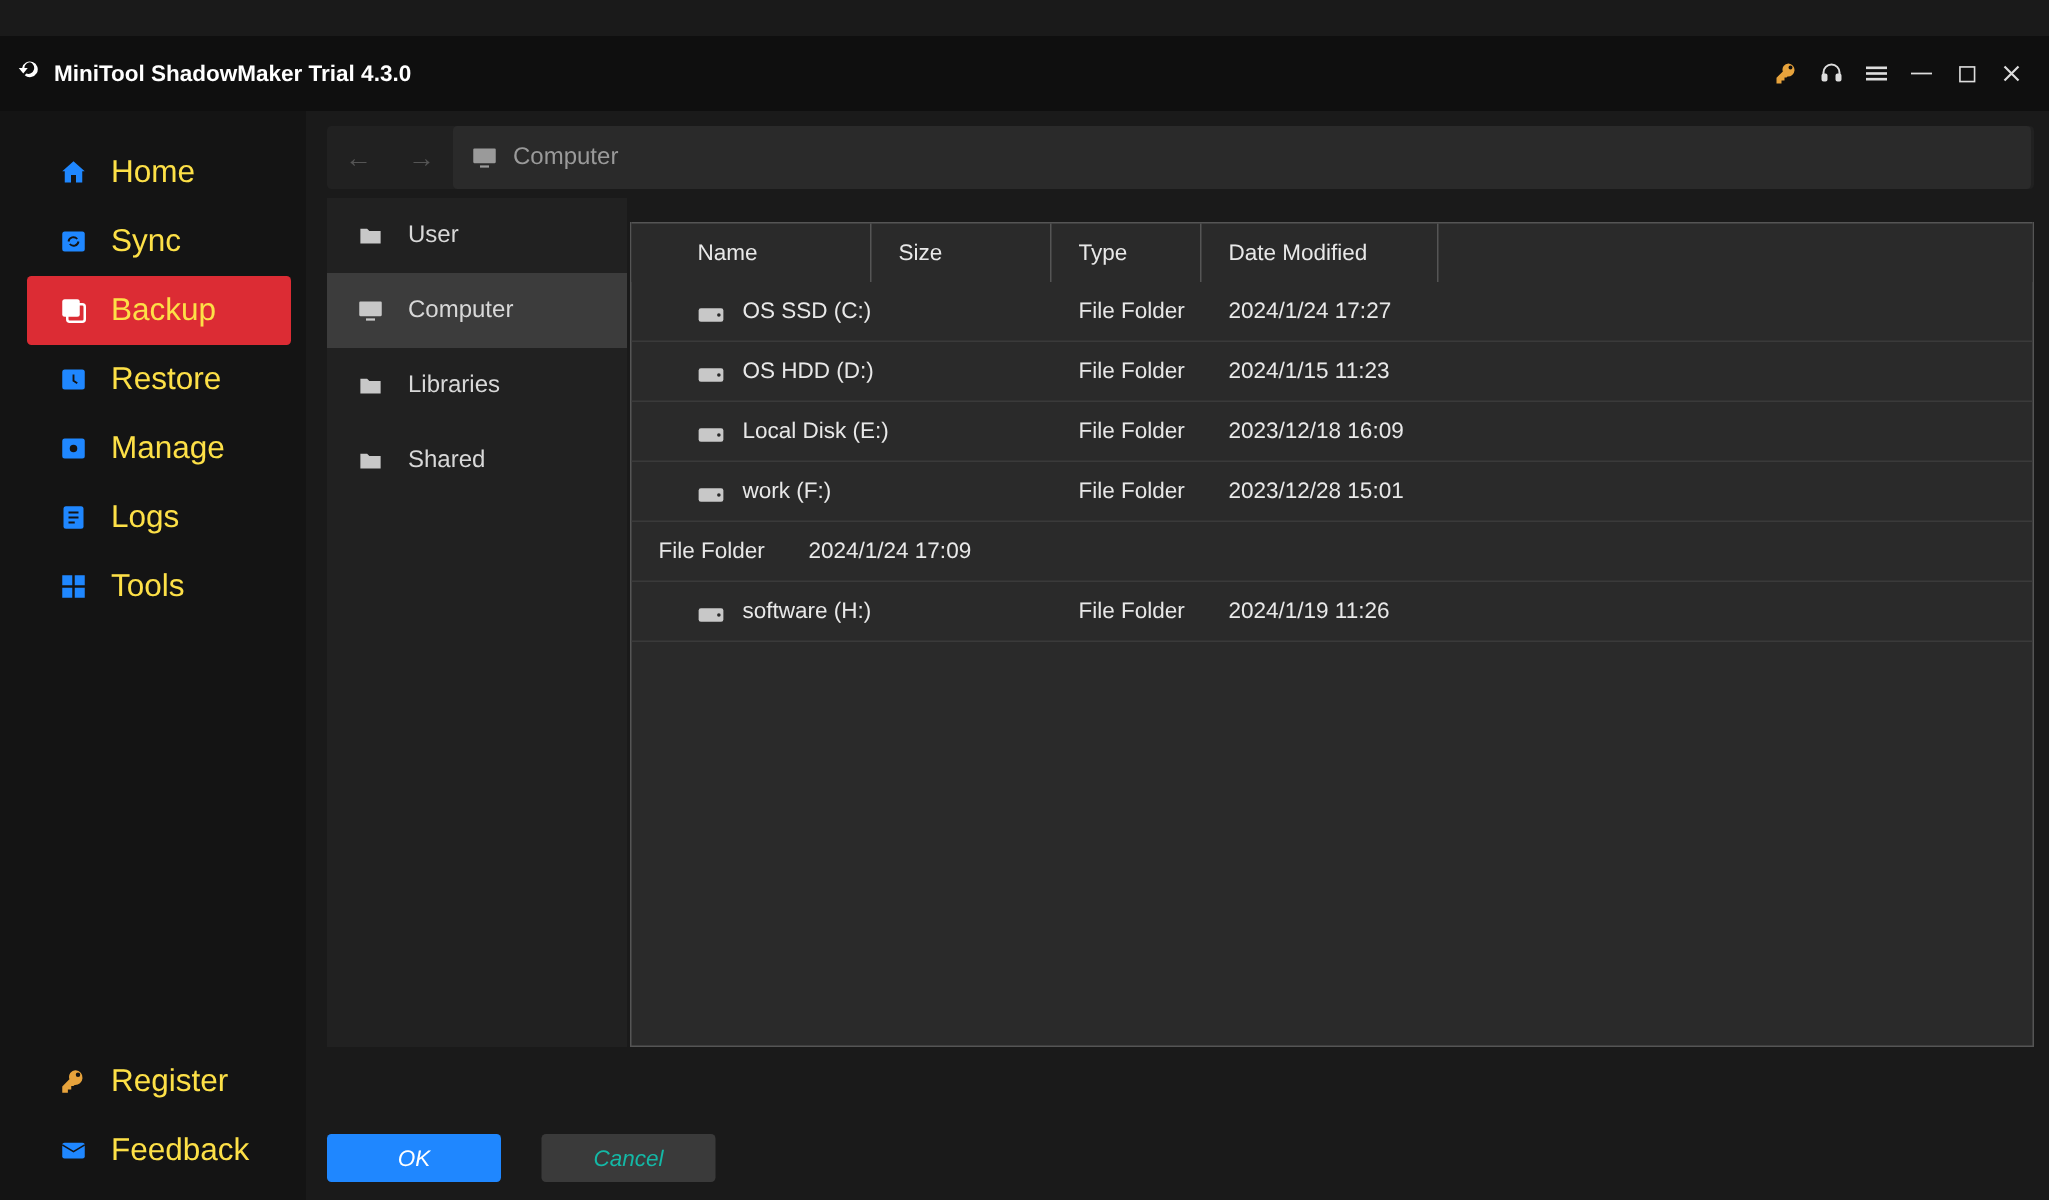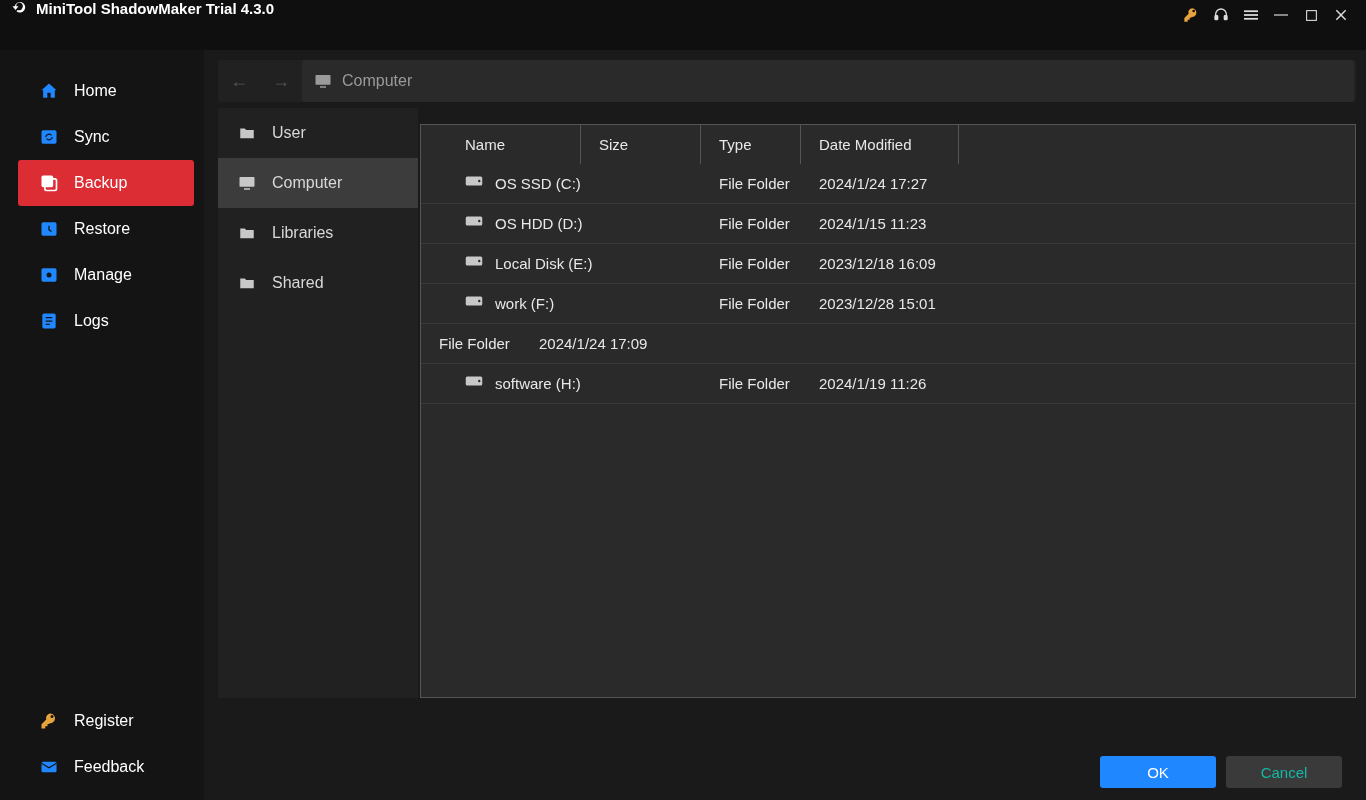--- a/index.html
+++ b/index.html
@@ -1,33 +1,33 @@
 <!DOCTYPE html>
 <html><head>
 <meta charset="utf-8">
 <style>
   * { box-sizing:border-box; margin:0; padding:0; font-family:"Segoe UI",Arial,sans-serif; }
   html,body { width:1366px; height:800px; background:#0f0f0f; color:#fff; overflow:hidden; }
   .app { width:1366px; height:800px; display:flex; flex-direction:column; background:#1a1a1a; }
 
   
-  .titlebar { height:50px; background:#0f0f0f; display:flex; align-items:flex-start; padding:0 10px; font-size:15px; font-weight:600; }
+  .titlebar { height:50px; background:#0f0f0f; display:flex; align-items:center; padding:0 10px; font-size:15px; font-weight:600;margin-top:24px; }
   .titlebar .logo { width:20px; height:20px; margin-right:6px; display:flex; align-items:center; justify-content:center; }
   .titlebar .spacer { flex:1; }
   .titlebar .tbtn { width:30px; height:30px; display:flex; align-items:center; justify-content:center; cursor:pointer; color:#ddd; }
   .titlebar .tbtn.key { color:#e7a33c; }
   .titlebar .tbtn svg { display:block; }
 
   
   .body { flex:1; display:flex; }
 
   
   .sidebar { width:204px; background:#141414; display:flex; flex-direction:column; padding-top:18px; }
   .nav { flex:1; }
-  .nav-item,.foot-item { height:46px; display:flex; align-items:center; padding-left:36px; font-size:16px; cursor:pointer; color:#ffffff; margin:0 10px 0 18px; border-radius:3px; }
+  .nav-item,.foot-item { height:46px; display:flex; align-items:center; padding-left:36px; font-size:21px; cursor:pointer; color:#fde047; margin:0 10px 0 18px; border-radius:3px; }
   .nav-item .nicon,.foot-item .nicon { width:22px; height:22px; margin-right:14px; display:flex; align-items:center; justify-content:center; }
   .nav-item.active { background:#dc2c34; font-weight:500; }
   .nav-item.active .nicon svg { fill:#fff !important; }
   .nav-item:not(.active) .nicon svg { fill:#1f87ff; }
   .foot { padding-bottom:10px; }
   .foot-item .nicon svg { }
   .nav-item, .foot-item { margin-left:18px; padding-left:20px; }
 
   
   .main { flex:1; display:flex; flex-direction:column; background:#1a1a1a; padding:10px 10px 12px 14px; }
@@ -50,27 +50,27 @@
   .lhdr { height:40px; display:flex; align-items:center; font-size:15px; color:#e8e8e8; background:#2a2a2a; border-top:1px solid #555; }
   .lhdr .cell { border-right:1px solid #555; height:100%; display:flex; align-items:center; padding-left:18px; }
   .c-name { width:160px; padding-left:44px !important; }
   .c-size { width:120px; }
   .c-type { width:100px; }
   .c-date { width:158px; }
   .c-last { flex:1; border-right:none !important; }
   .rows { flex:1; overflow:auto; }
   .row { height:40px; display:flex; align-items:center; font-size:15px; color:#e8e8e8; border-bottom:1px solid #3a3a3a; cursor:pointer; }
   .row .rc { padding-left:18px; }
-  .row .rc-name { width:280px; display:flex; align-items:flex-start; padding-left:44px; }
+  .row .rc-name { width:280px; display:flex; align-items:flex-end; padding-left:44px; }
   .row .rc-type { width:100px; }
   .row .rc-date { width:158px; }
   .row .dicon { margin-right:12px; color:#c8c8c8; }
 
   
-  .footerbar { height:46px; display:flex; justify-content:flex-end; align-items:flex-end; padding-right:14px; margin-top:44px; gap:10px; }
+  .footerbar { height:46px; display:flex; justify-content:flex-start; align-items:flex-end; padding-right:14px; margin-top:44px; gap:27px;font-style:italic; }
   .btn { width:116px; height:32px; border-radius:3px; display:flex; align-items:center; justify-content:center; font-size:15px; cursor:pointer; }
   .btn-ok { background:#1f87ff; color:#fff; }
   .btn-cancel { background:#3a3a3a; color:#14b8a6; }
 
   svg { display:block; }
 </style>
 </head>
 <body>
 
 <div class="app">
@@ -168,20 +168,31 @@
           <span>Manage</span>
         </div>
         <div class="nav-item">
           <span class="nicon">
               <svg width="20" height="20" viewBox="0 0 24 24" fill="#1f87ff">
                 <rect x="4" y="3" width="16" height="18" rx="2"></rect>
                 <path d="M8 8h8M8 12h8M8 16h5" stroke="#141414" stroke-width="1.5"></path>
               </svg>
             </span>
           <span>Logs</span>
+        </div>
+        <div class="nav-item">
+          <span class="nicon">
+              <svg width="20" height="20" viewBox="0 0 24 24" fill="#1f87ff">
+                <rect x="3" y="3" width="8" height="8"></rect>
+                <rect x="13" y="3" width="8" height="8"></rect>
+                <rect x="3" y="13" width="8" height="8"></rect>
+                <rect x="13" y="13" width="8" height="8"></rect>
+              </svg>
+            </span>
+          <span>Tools</span>
         </div>
       </div>
       <div class="foot">
         <div class="foot-item">
           <span class="nicon">
               <svg width="18" height="18" viewBox="0 0 24 24" fill="#e7a33c">
                 <path d="M14 2a6 6 0 0 0-5.65 8L2 16.35V22h5v-3h3v-3h2l1-1a6 6 0 1 0 1-13zm2 6a2 2 0 1 1 2-2 2 2 0 0 1-2 2z"></path>
               </svg>
             </span>
           <span>Register</span>

